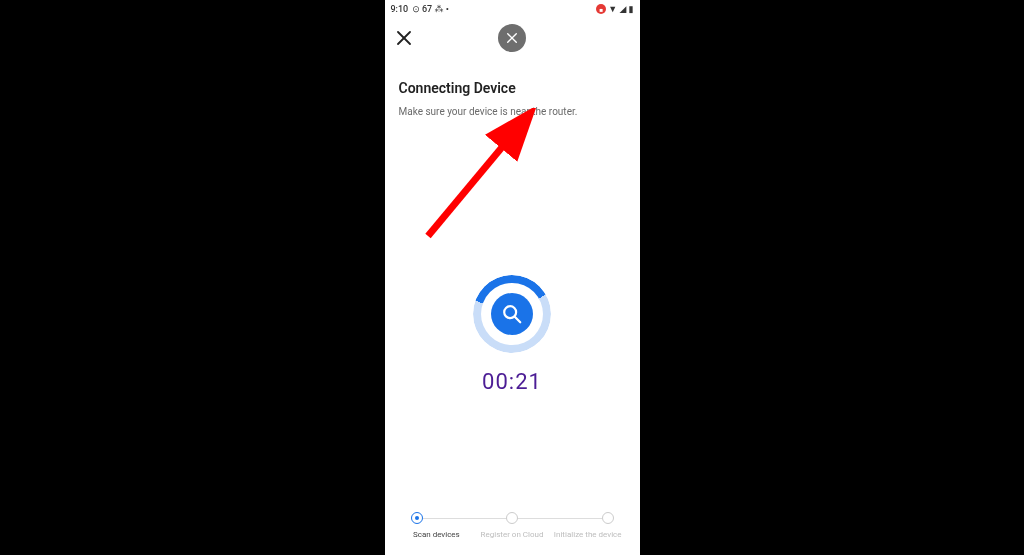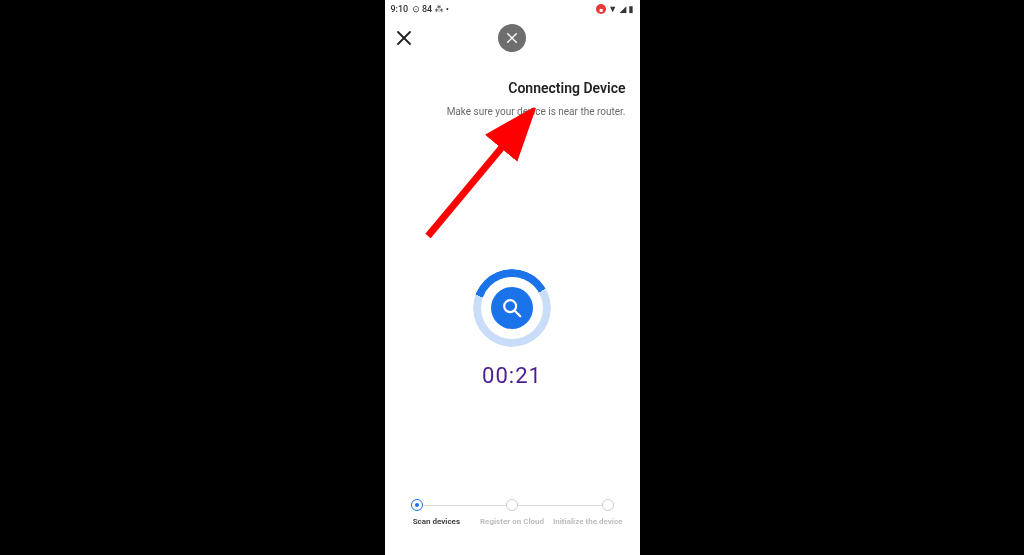--- a/index.html
+++ b/index.html
@@ -54,21 +54,21 @@
   }
   .close-pill {
     width: 28px; height: 28px;
     background: #6e6e6e;
     border-radius: 50%;
     display: flex; align-items: center; justify-content: center;
     color: #fff;
     cursor: pointer;
   }
 
-  .title-block { text-align: right; margin-top: 22px; padding: 0 14px; }
+  .title-block { text-align: left; margin-top: 22px; padding: 0 14px; }
   .title { font-size: 14px; font-weight: 600; color: #222; }
   .subtitle { font-size: 10px; color: #6a6a6a; margin-top: 10px; }
 
   .center-area {
     flex: 1;
     display: flex;
     flex-direction: column;
     align-items: center;
     justify-content: center;
     margin-top: 40px;
@@ -95,22 +95,21 @@
   }
   .timer {
     margin-top: 16px;
     font-size: 22px;
     font-weight: 400;
     color: #4c1d95;
     letter-spacing: 1px;
   }
 
   .stepper {
-    padding: 0 14px 28px 14px;
-    font-weight: bold;
+    padding: 0 14px 15px 14px;
   }
   .dots-row {
     display: flex; align-items: center; justify-content: space-between;
     position: relative;
     margin: 0 12px;
   }
   .dots-row::before, .dots-row::after {
     content: "";
     position: absolute;
     top: 50%;
@@ -149,21 +148,21 @@
   }
 </style>
 </head>
 <body>
 
 <div class="phone">
 
   <div class="status-bar">
     <div class="status-left">
       <span>9:10</span>
-      <span>⊙ 84 ⁂ •</span>
+      <span>⊙ 67 ⁂ •</span>
     </div>
     <div class="status-right">
       <span class="rec">■</span>
       <span>▼ ◢ ▮</span>
     </div>
   </div>
 
   <div class="header-row">
     <div class="close-left">
       <svg width="14" height="14" viewBox="0 0 14 14">

